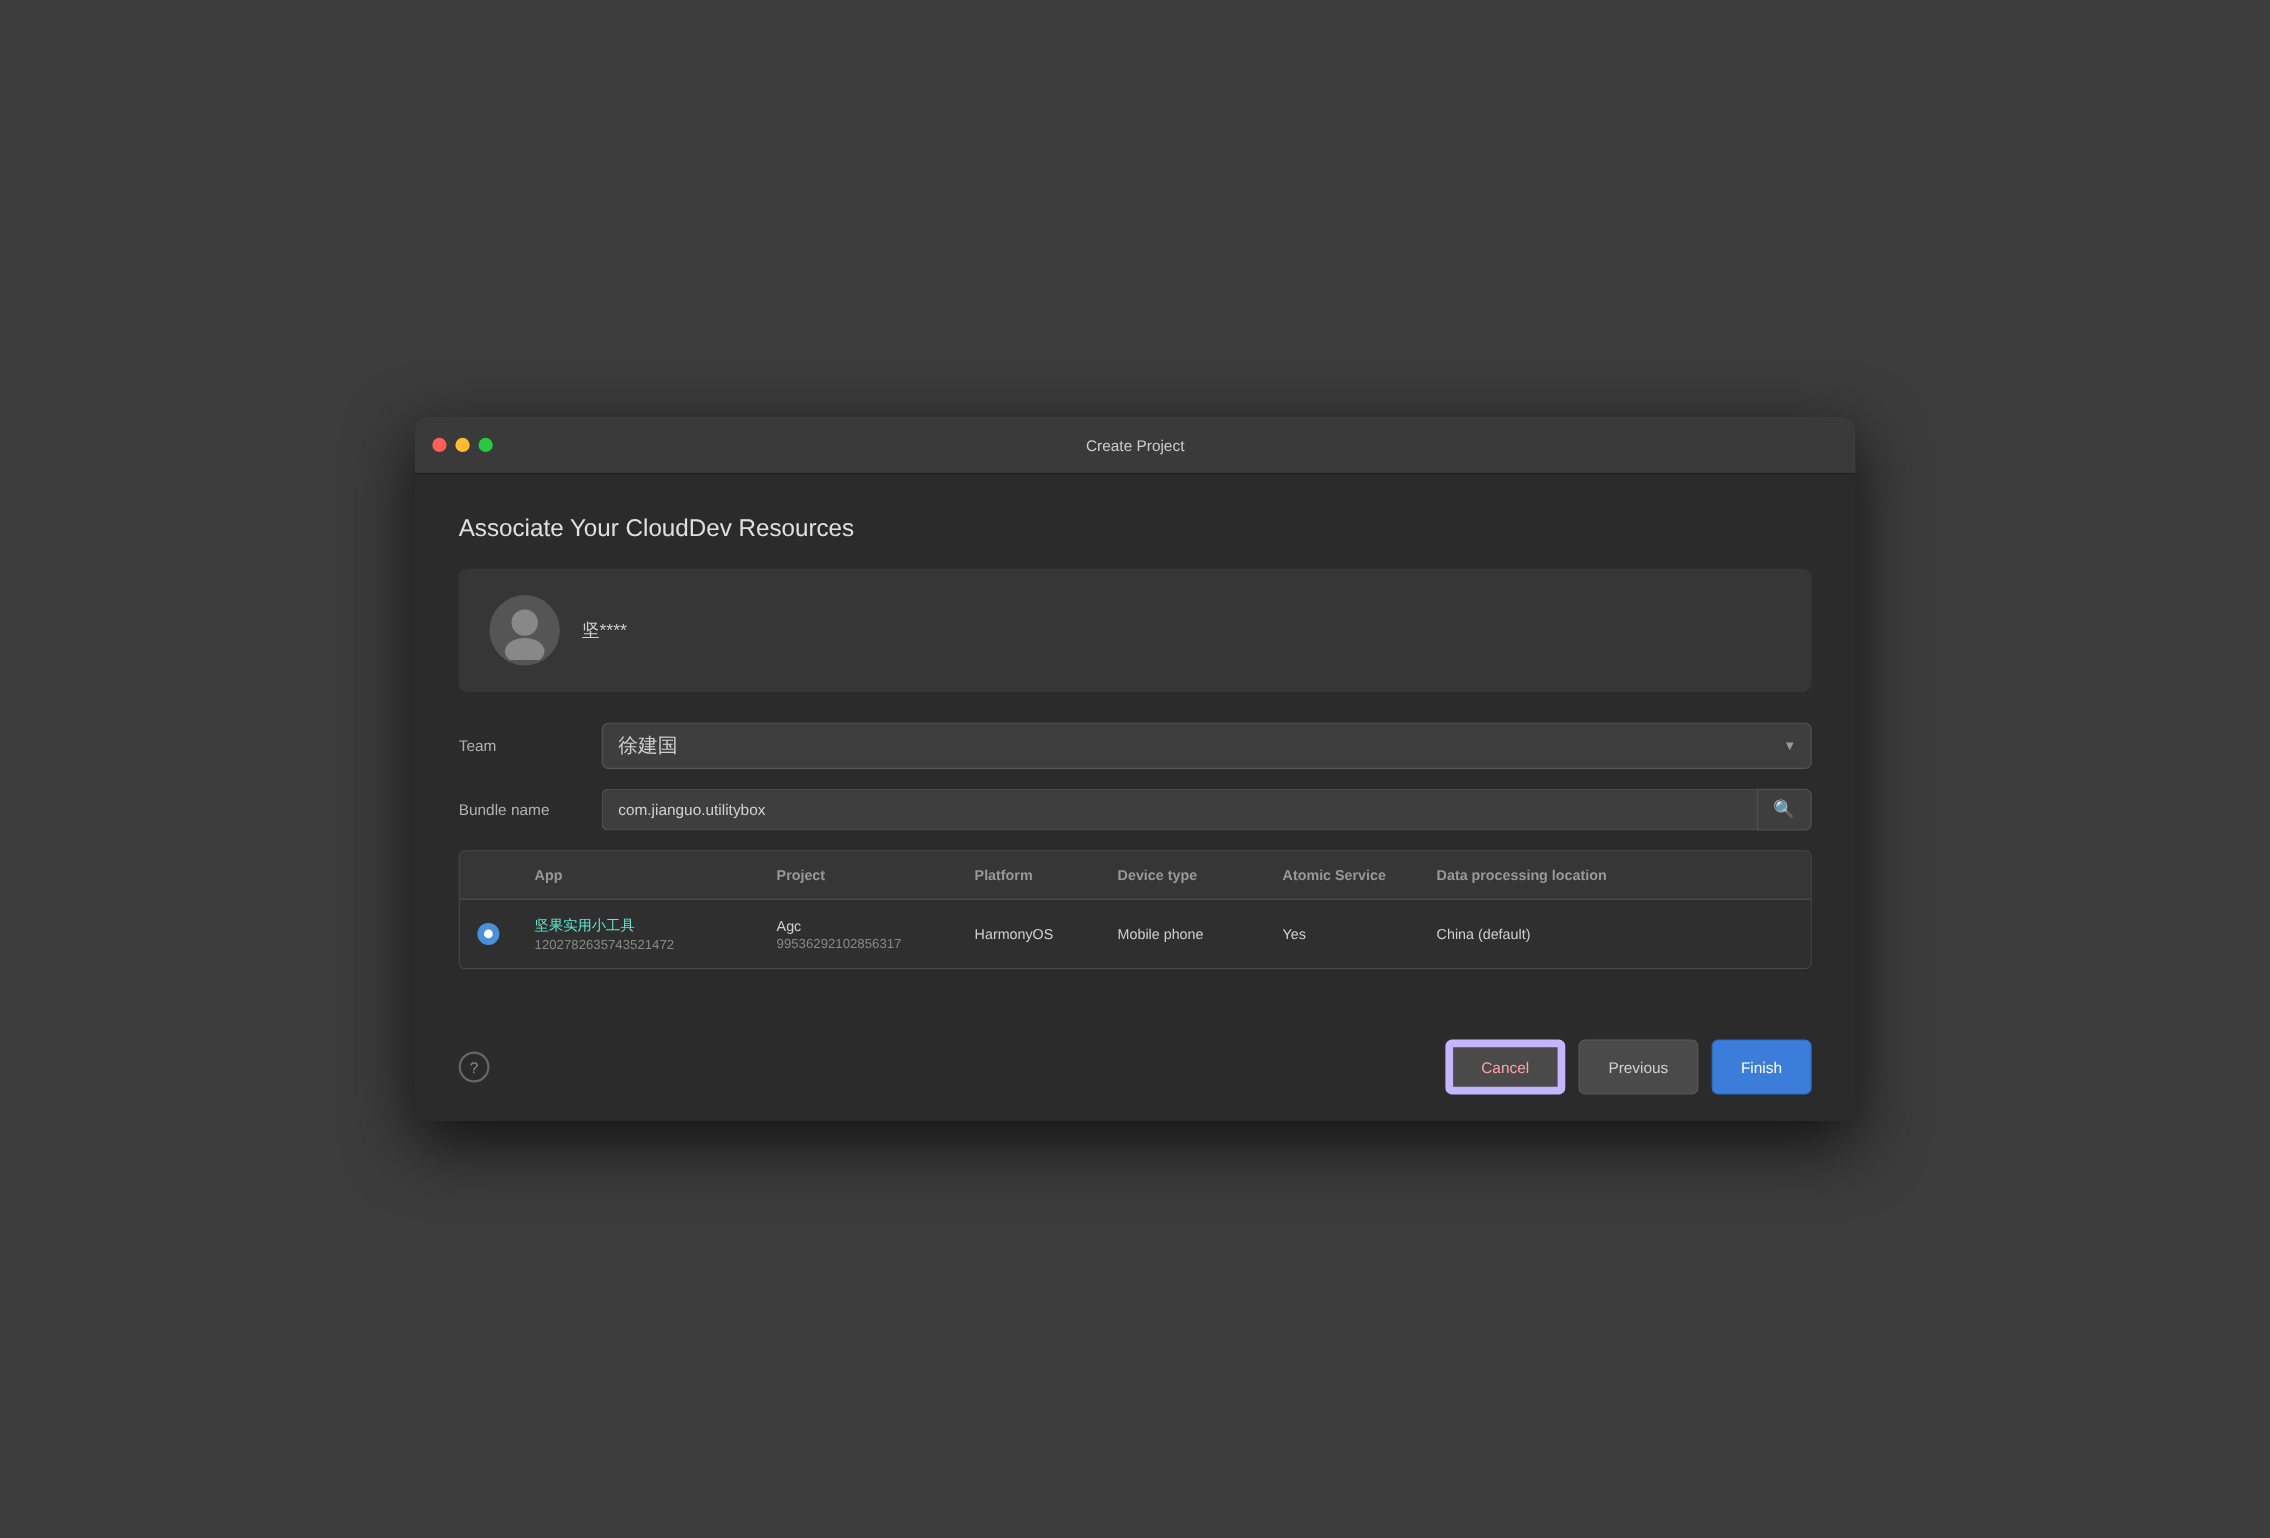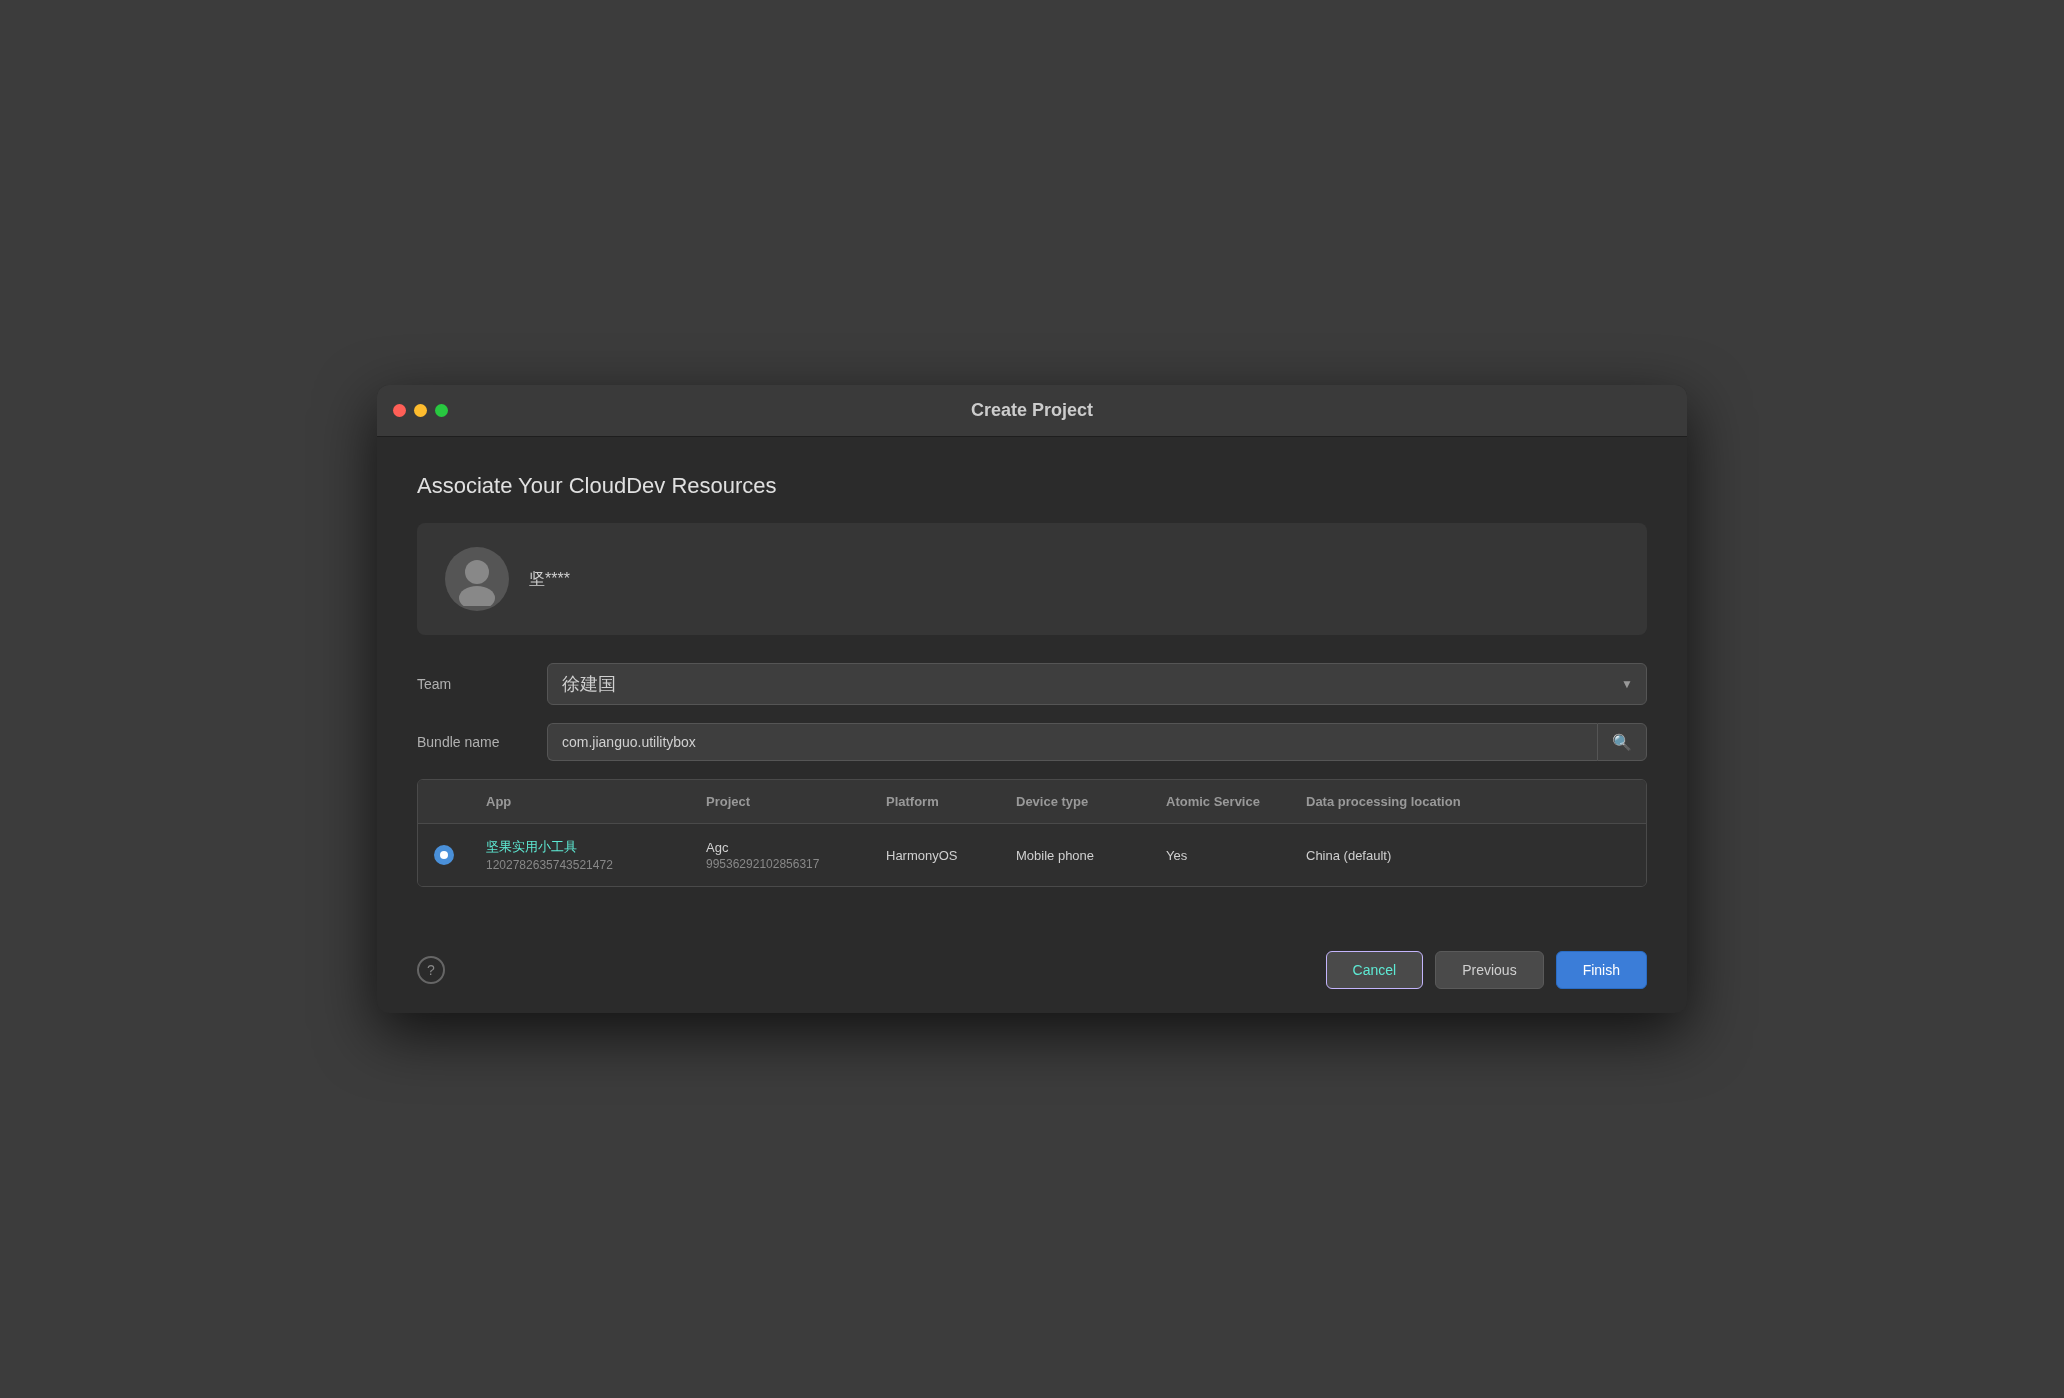--- a/index.html
+++ b/index.html
@@ -51,22 +51,22 @@
       height: 13px;
       border-radius: 50%;
     }
 
     .traffic-light.red { background: #ff5f57; }
     .traffic-light.yellow { background: #febc2e; }
     .traffic-light.green { background: #28c840; }
 
     .title-bar-text {
       color: #cccccc;
-      font-size: 18px;
-      font-weight: 700;
+      font-size: 14px;
+      font-weight: 400;
     }
 
     .content {
       padding: 36px 40px 28px 40px;
       flex: 1;
       display: flex;
       flex-direction: column;
     }
 
     .page-title {
@@ -306,22 +306,22 @@
       padding: 10px 26px;
       border-radius: 6px;
       font-size: 14px;
       cursor: pointer;
       border: none;
       font-family: inherit;
     }
 
     .btn-cancel {
       background: #4a4a4a;
-      color: #5eead4;
-      border: 1px solid #c4b5fd;
+      color: #fca5a5;
+      border: 7px solid #c4b5fd;
     }
 
     .btn-previous {
       background: #4a4a4a;
       color: #d0d0d0;
       border: 1px solid #5a5a5a;
     }
 
     .btn-finish {
       background: #3b7dd8;

